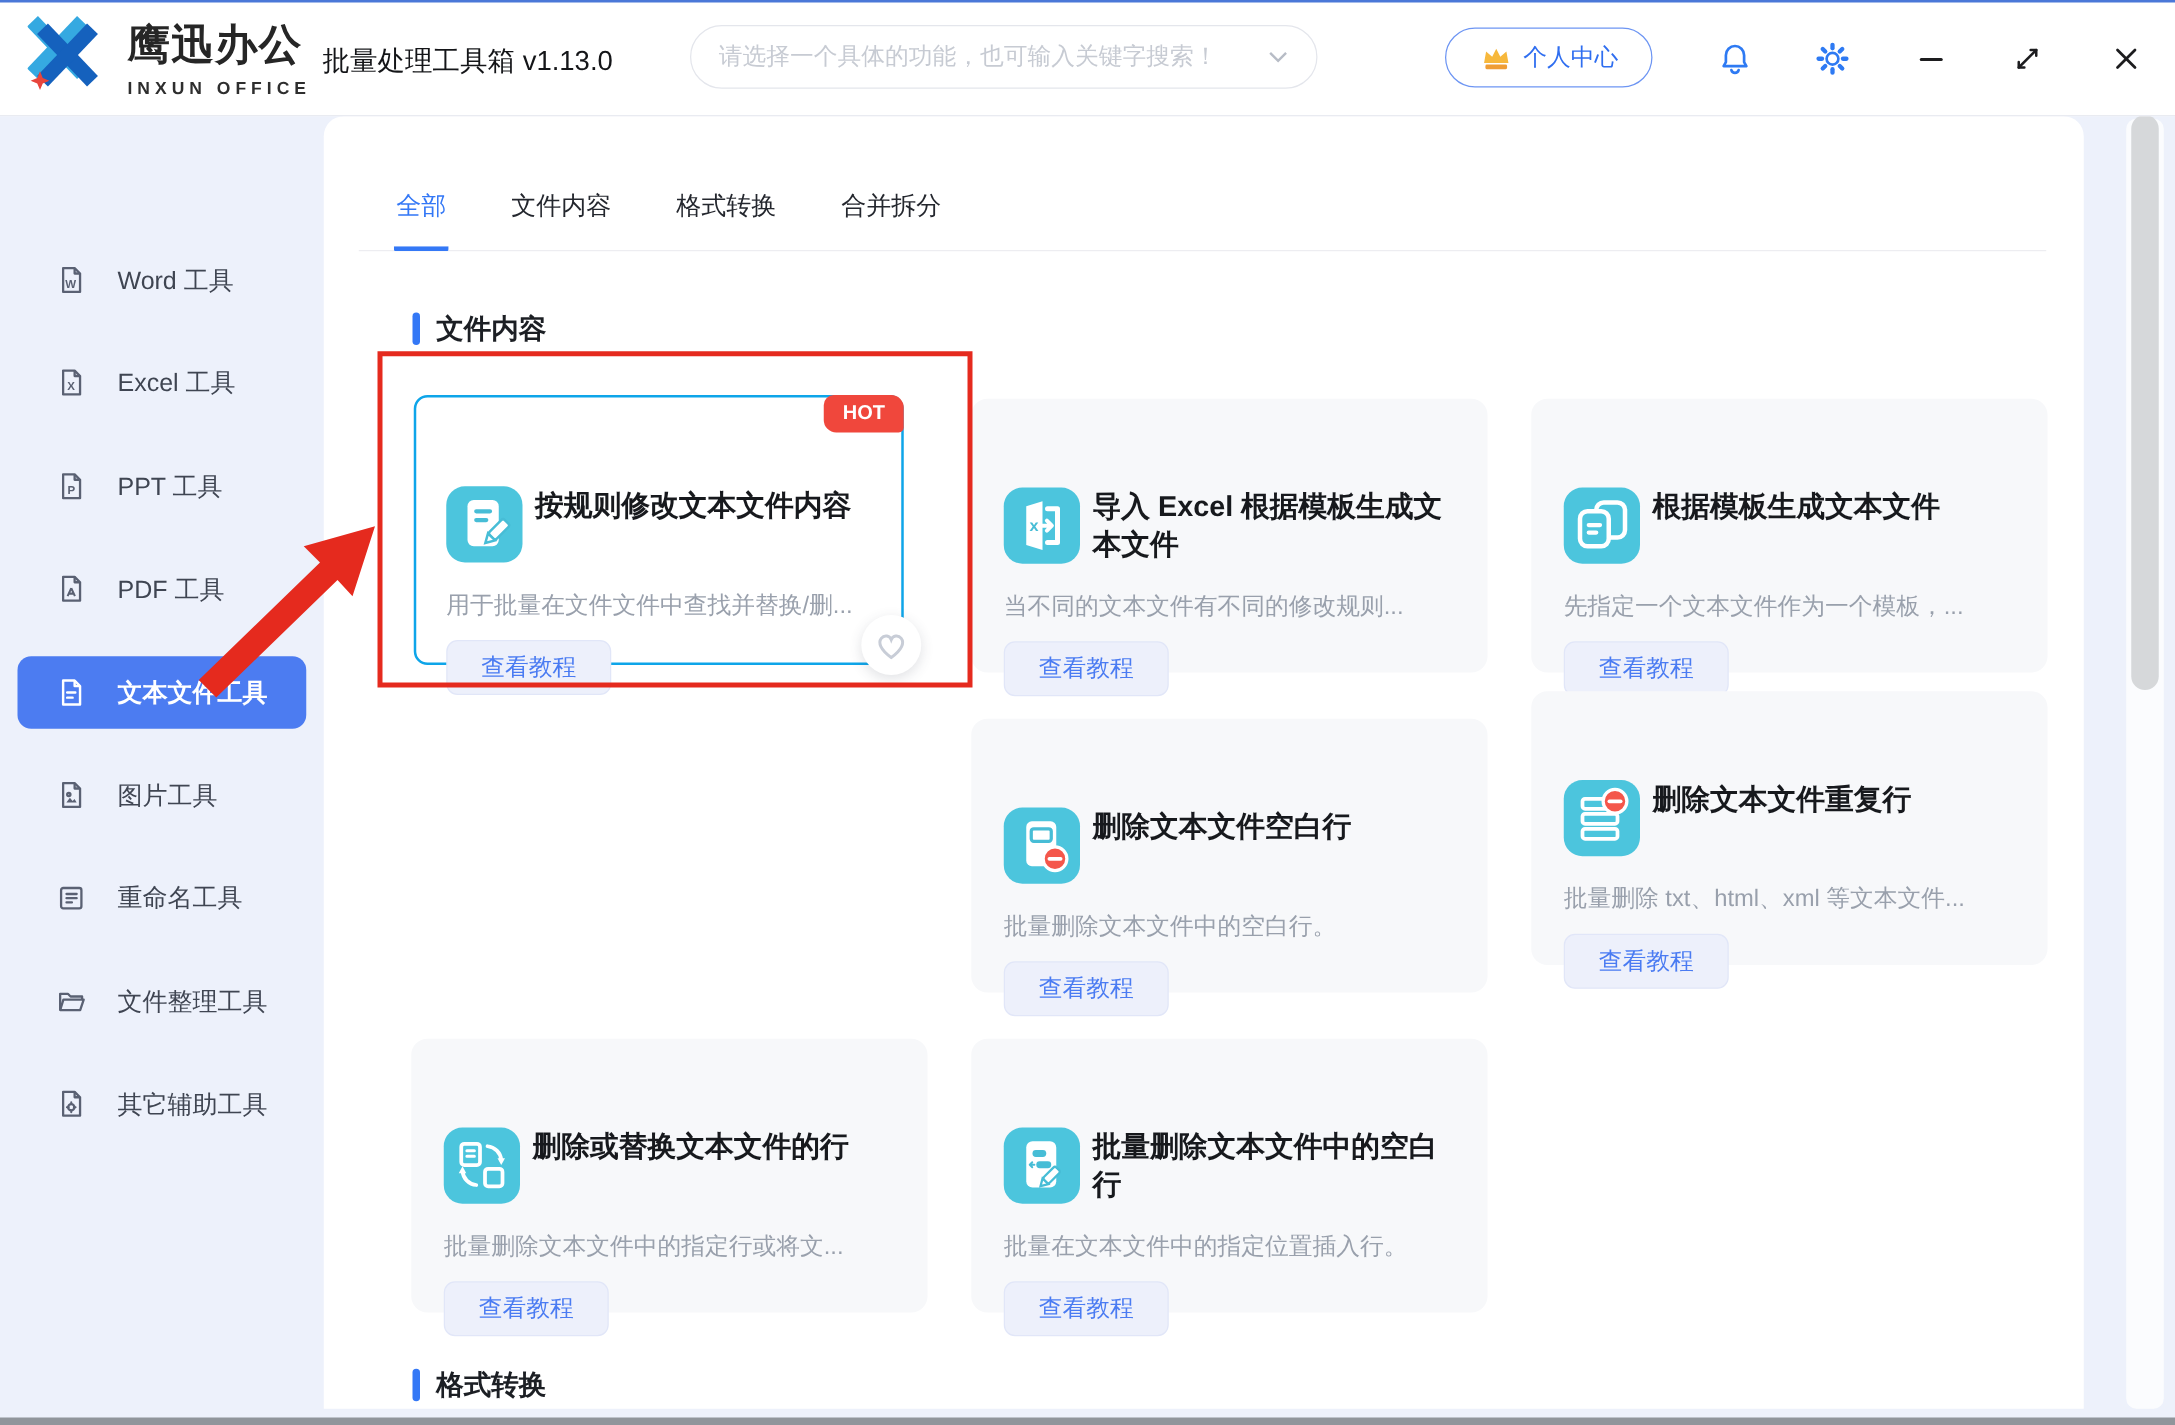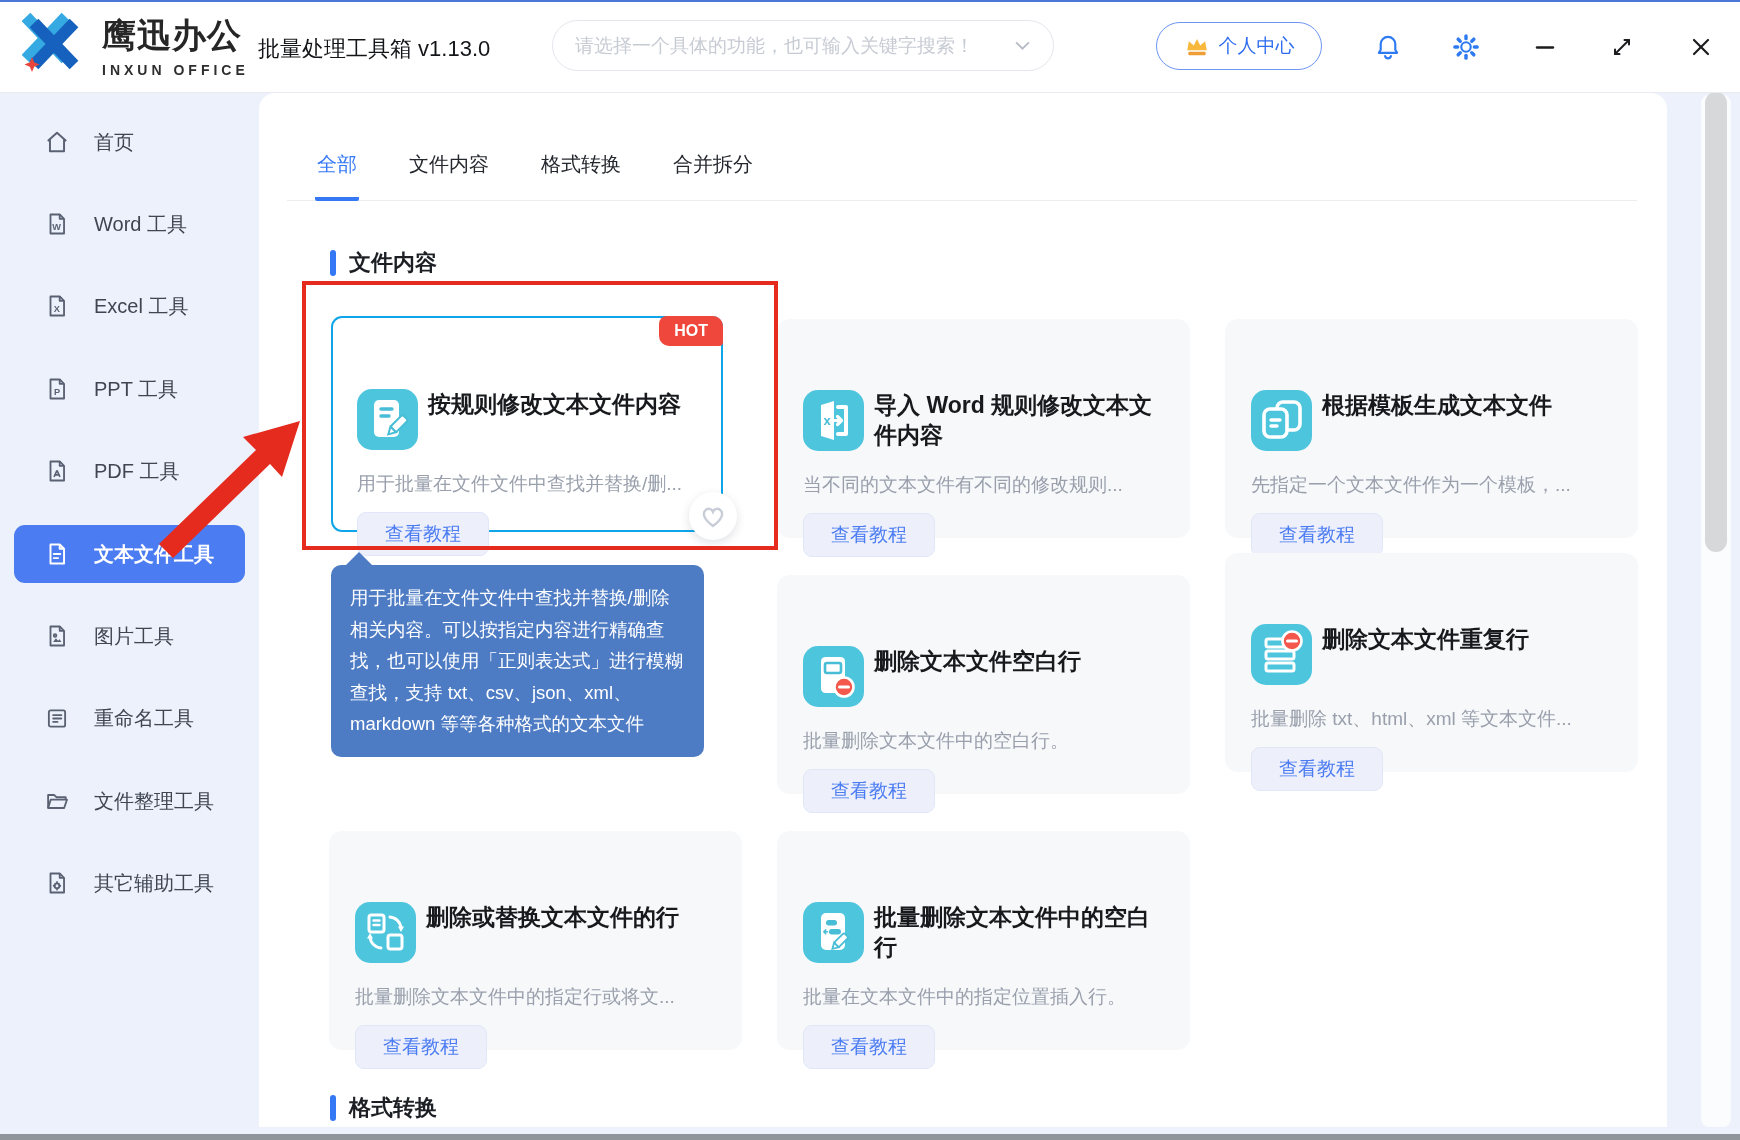--- a/index.html
+++ b/index.html
@@ -156,27 +156,20 @@
   </div>
   <div class="hbtn" style="left:1685px">
     <svg width="26" height="26" viewBox="0 0 26 26" stroke="#1c1c1e" stroke-width="2.2" stroke-linecap="round">
         <path d="M6 6 L20 20"></path>
         <path d="M20 6 L6 20"></path>
       </svg>
   </div>
 </div>
 
 <div class="sidebar">
-  <div class="side-item" style="top:20px">
-    <svg class="si" viewBox="0 0 24 24" fill="none" stroke="currentColor" stroke-width="1.8" stroke-linejoin="round">
-        <path d="M3.5 11 L12 3.5 L20.5 11"></path>
-        <path d="M5.5 9.5 V20.5 H18.5 V9.5"></path>
-      </svg>
-    <span>首页</span>
-  </div>
   <div class="side-item" style="top:102px">
     <svg class="si" viewBox="0 0 24 24" fill="none" stroke="currentColor" stroke-width="1.7" stroke-linejoin="round">
         <path d="M6 3.2 H14.5 L18.5 7.2 V20.8 H6 Z"></path>
         <path d="M14.5 3.2 V7.2 H18.5"></path>
         <text x="7.6" y="17.6" font-size="8.5" font-weight="bold" fill="currentColor" stroke="none">W</text>
       </svg>
     <span>Word 工具</span>
   </div>
   <div class="side-item" style="top:184px">
     <svg class="si" viewBox="0 0 24 24" fill="none" stroke="currentColor" stroke-width="1.7" stroke-linejoin="round">
@@ -285,21 +278,21 @@
   <div class="card" style="left:518px; top:226px">
     <div class="card-head">
       <div class="tool-icon">
         <svg width="61" height="61" viewBox="0 0 61 61">
           <path d="M18 15 L31 11 V50 L18 46 Z" fill="#fff"></path>
           <text x="20.5" y="35" font-size="13" font-weight="bold" fill="#47bdd6">x</text>
           <path d="M35 17 h8 v27 h-8" fill="none" stroke="#fff" stroke-width="4" stroke-linecap="round" stroke-linejoin="round"></path>
           <path d="M29 30.5 h9 m-3.5 -4 l4 4 -4 4" stroke="#fff" stroke-width="3.2" fill="none" stroke-linecap="round" stroke-linejoin="round"></path>
         </svg>
       </div>
-      <div class="card-title">导入 Word 规则修改文本文件内容</div>
+      <div class="card-title">导入 Excel 根据模板生成文本文件</div>
     </div>
     <div class="card-desc">当不同的文本文件有不同的修改规则...</div>
     <button class="btn-tutorial">查看教程</button>
   </div>
 
   <div class="card" style="left:966px; top:226px">
     <div class="card-head">
       <div class="tool-icon">
         <svg width="61" height="61" viewBox="0 0 61 61">
           <rect x="26" y="12" width="23" height="28" rx="6" fill="none" stroke="#fff" stroke-width="3.6"></rect>
@@ -378,21 +371,20 @@
             <path d="M33 44 L36.2 49.5 L39.5 44 Z" fill="#fff" stroke="#47bdd6" stroke-width="1.8"></path>
           </g>
         </svg>
       </div>
       <div class="card-title">批量删除文本文件中的空白行</div>
     </div>
     <div class="card-desc">批量在文本文件中的指定位置插入行。</div>
     <button class="btn-tutorial">查看教程</button>
   </div>
 
-  <div class="tooltip">用于批量在文件文件中查找并替换/删除相关内容。可以按指定内容进行精确查找，也可以使用「正则表达式」进行模糊查找，支持 txt、csv、json、xml、markdown 等等各种格式的文本文件</div>
 
   <div class="red-box"></div>
 
   <div class="section-h" style="left:71px; top:1000px">
     <div class="section-bar"></div>
     <div class="section-title">格式转换</div>
   </div>
 </div>
 
 <svg class="arrow-overlay" viewBox="0 0 1740 1140">

